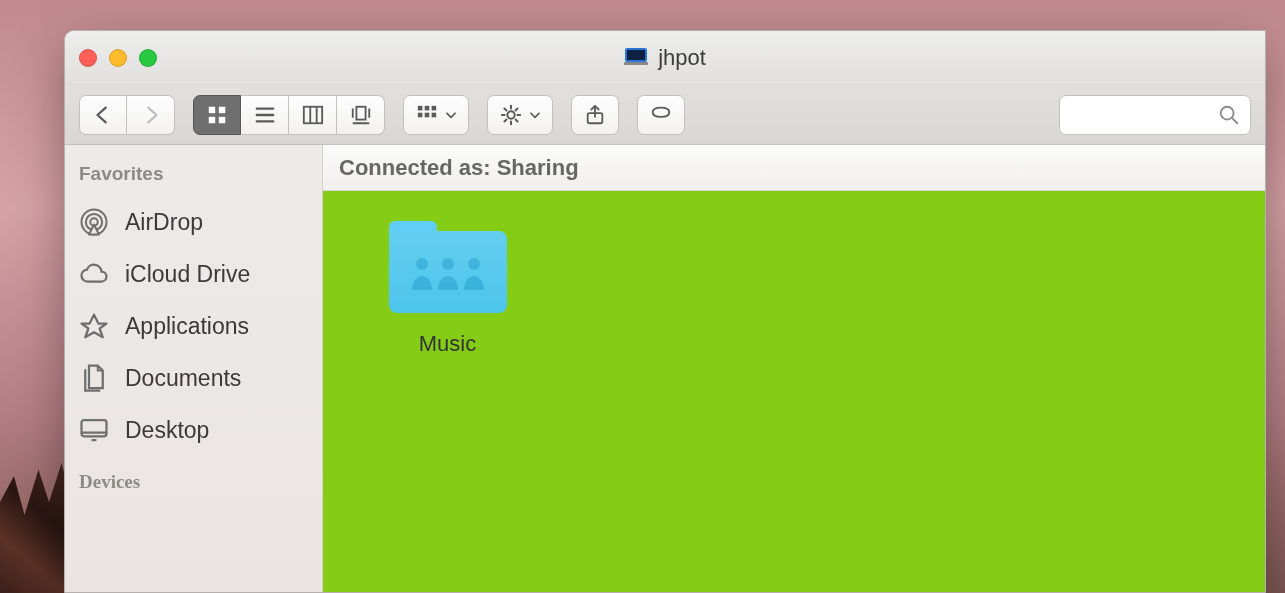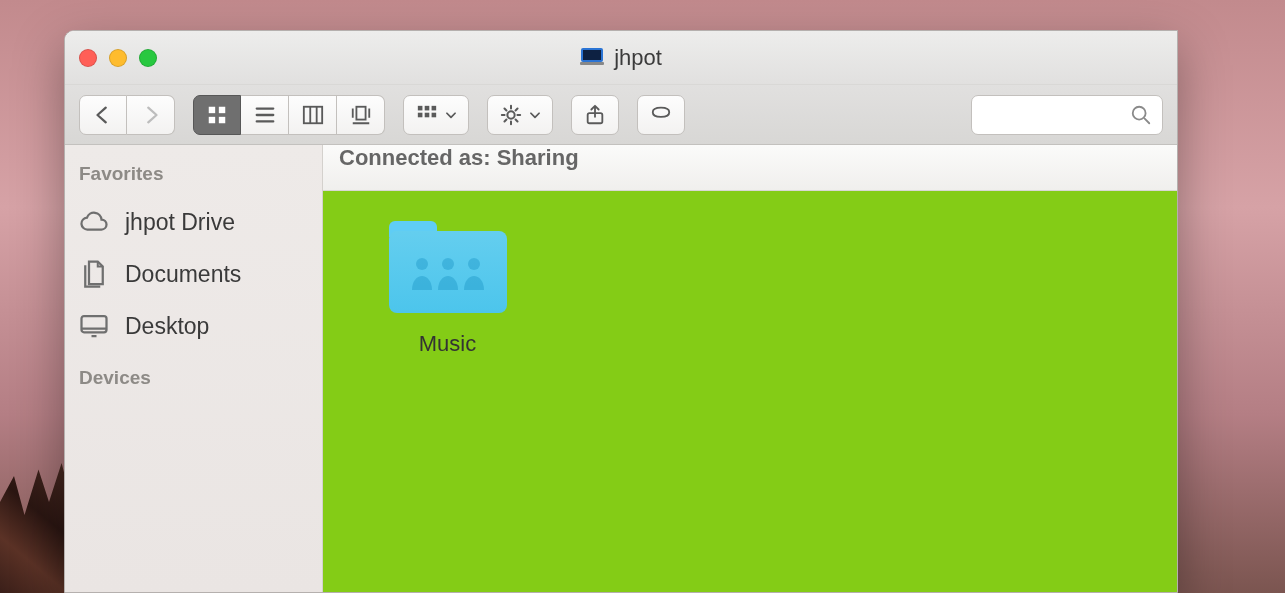--- a/index.html
+++ b/index.html
@@ -6,21 +6,21 @@
     html, body { width: 1285px; height: 593px; overflow: hidden; font-family: -apple-system, "Helvetica Neue", Arial, sans-serif; }
     body { background: linear-gradient(180deg, #c28a8d 0%, #d6a2a6 35%, #b47e84 70%, #7b5550 100%); }
     body::after {
       content:""; position:absolute; left:0; bottom:0; width:70px; height:130px;
       background: linear-gradient(40deg,#3a1f19 0%, #5b3226 30%, #2b1612 60%, #4a2a22 100%);
       clip-path: polygon(0% 100%, 0% 30%, 20% 10%, 35% 40%, 55% 5%, 70% 30%, 88% 0%, 100% 25%, 100% 100%);
       z-index:0;
     }
 
     .window {
-      position: absolute; left: 64px; top: 30px; width: 1114px; height: 563px;
+      position: absolute; left: 64px; top: 30px; width: 1202px; height: 563px;
       background: #fff; border-radius: 10px 0 0 0; overflow: hidden;
       box-shadow: 0 18px 50px rgba(0,0,0,.35);
       border: 1px solid #b5b0ae;
       display: flex; flex-direction: column; z-index: 1;
     }
 
     
     .titlebar {
       height: 54px; background: linear-gradient(#ededec, #e1e0df);
       border-bottom: 1px solid #d9d8d6;
@@ -76,21 +76,21 @@
       display:flex; align-items:center; gap:16px; height:50px; padding:0 6px;
       border-radius:6px; color:#3a3a3a; font-size:23px;
     }
     .side-item svg { width:30px; height:30px; color:#6f6f6f; flex-shrink:0; }
 
     
     .main { flex:1; display:flex; flex-direction:column; min-width:0; }
     .statusbar {
       height:46px; background: linear-gradient(#fbfbfa,#f0efed);
       border-bottom:1px solid #d9d7d3;
-      display:flex; align-items:flex-start; padding:0 16px;
+      display:flex; align-items:center; padding:0 16px;
       font-size:22px; font-weight:700; color:#666;
     }
     .content { flex:1; background:#84cc16; padding: 30px 42px; }
     .folder-item { width:165px; display:flex; flex-direction:column; align-items:center; gap:18px; }
     .folder-icon { width:118px; height:92px; position:relative; }
     .folder-icon .tab { position:absolute; left:0; top:0; width:48px; height:16px; background:#5fcdf5; border-radius:6px 6px 0 0; }
     .folder-icon .body { position:absolute; left:0; right:0; bottom:0; height:82px; background:linear-gradient(#64ceef,#4cc5ec); border-radius:8px; display:flex; align-items:center; justify-content:center; }
     .folder-icon .body svg { width:84px; height:40px; opacity:.4; color:#1893c4; }
     .folder-label { font-size:22px; color:#333; }
   </style>
@@ -206,49 +206,64 @@
           <path d="M16 16l5 5" stroke="currentColor" stroke-width="2" stroke-linecap="round"></path>
         </svg>
     </div>
   </div>
 
   <div class="body">
 
     <div class="sidebar">
       <div class="side-header">Favorites</div>
 
+      <div class="side-item">
+        <svg viewBox="0 0 24 24">
+            <circle cx="12" cy="12" r="10" fill="none" stroke="currentColor" stroke-width="1.6"></circle>
+            <circle cx="12" cy="12" r="6.5" fill="none" stroke="currentColor" stroke-width="1.6"></circle>
+            <circle cx="12" cy="12" r="3" fill="none" stroke="currentColor" stroke-width="1.6"></circle>
+            <path d="M8 22l4-8 4 8z" fill="#eeeae8" stroke="currentColor" stroke-width="1.6" stroke-linejoin="round"></path>
+          </svg>
+        <span>AirDrop</span>
+      </div>
 
 
       <div class="side-item">
         <svg viewBox="0 0 24 24">
             <path d="M7 18h11a4 4 0 000-8 6 6 0 00-11.6-1.5A4.5 4.5 0 007 18z" fill="none" stroke="currentColor" stroke-width="1.8"></path>
           </svg>
-        <span>jhpot Drive</span>
-      </div>
-
+        <span>iCloud Drive</span>
+      </div>
+
+      <div class="side-item">
+        <svg viewBox="0 0 24 24">
+            <path d="M12 3l3.5 7H22l-5.5 4 2.5 7L12 17l-7 4 2.5-7L2 10h6.5z" fill="none" stroke="currentColor" stroke-width="1.8" stroke-linejoin="round"></path>
+          </svg>
+        <span>Applications</span>
+      </div>
 
       <div class="side-item">
         <svg viewBox="0 0 24 24">
             <path d="M8 2h7l4 4v14H8z" fill="none" stroke="currentColor" stroke-width="1.8"></path>
             <path d="M5 5v17h12" fill="none" stroke="currentColor" stroke-width="1.8"></path>
             <path d="M15 2v4h4" fill="none" stroke="currentColor" stroke-width="1.6"></path>
           </svg>
         <span>Documents</span>
       </div>
 
       <div class="side-item">
         <svg viewBox="0 0 24 24">
             <rect x="2" y="4" width="20" height="13" rx="2" fill="none" stroke="currentColor" stroke-width="1.8"></rect>
             <path d="M2 14h20M10 20h4" stroke="currentColor" stroke-width="1.8"></path>
           </svg>
         <span>Desktop</span>
       </div>
 
 
-      <div class="side-header" style="margin-top:14px;">Devices</div>
+      <div class="side-header" style="margin-top:14px;font-family:Liberation Serif, serif;">Devices</div>
     </div>
 
     <div class="main">
       <div class="statusbar">
         <span>Connected as: Sharing</span>
       </div>
       <div class="content">
         <div class="folder-item">
           <div class="folder-icon">
             <div class="tab"></div>

